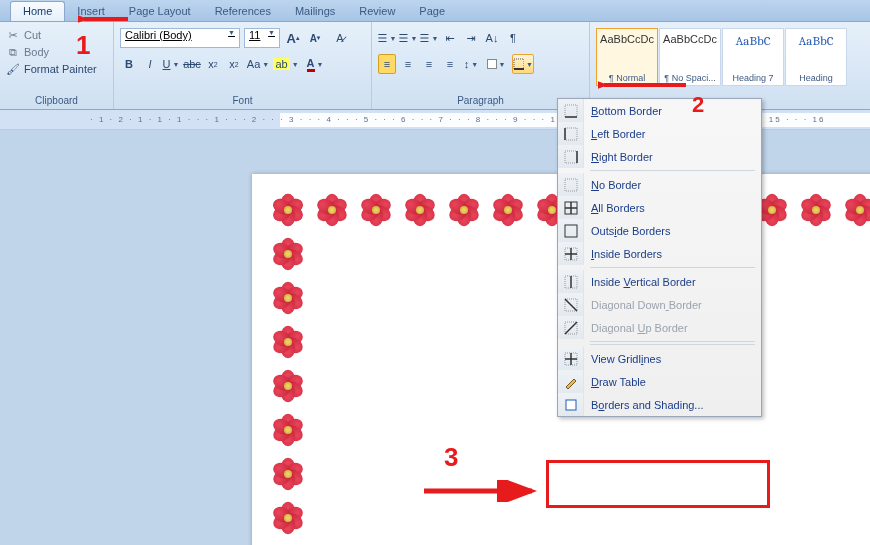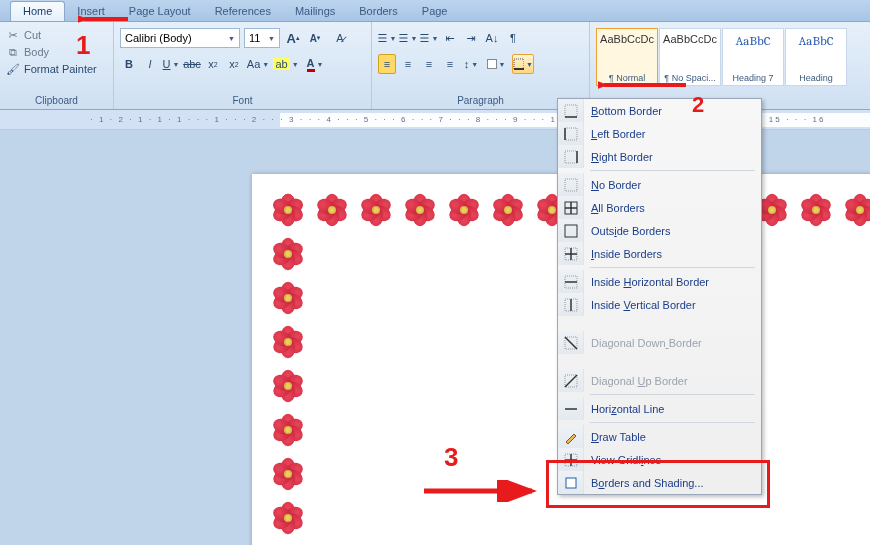--- a/index.html
+++ b/index.html
@@ -17,21 +17,21 @@
 .group-body { flex: 1; display: flex; }
 
 
 .clip-items { display: flex; flex-direction: column; gap: 3px; padding-top: 4px; }
 .clip-item { display: flex; align-items: center; gap: 4px; font-size: 11px; color: #6a7b90; cursor: pointer; }
 .clip-item .ic { width: 14px; height: 14px; display: inline-flex; align-items: center; justify-content: center; }
 
 
 .font-row1 { display: flex; gap: 4px; align-items: center; margin-bottom: 6px; }
 .font-row2 { display: flex; gap: 3px; align-items: center; }
-.combo { background: #fff; border: 1px solid #9db9d8; height: 20px; font-size: 11px; display: flex; align-items: center; padding: 0 4px; }
+.combo { background: #fff; border: 1px solid #9db9d8; height: 20px; font-size: 11px; display: flex; align-items: flex-start; padding: 0 4px; text-decoration: underline; }
 .combo.font-name { width: 120px; justify-content: space-between; }
 .combo.font-size { width: 36px; justify-content: space-between; }
 .tiny-btn { width: 18px; height: 20px; border: 1px solid transparent; display: inline-flex; align-items: center; justify-content: center; font-size: 11px; color: #2b4a72; cursor: pointer; border-radius: 2px; }
 .dd-arr { font-size: 7px; color: #3b5a82; margin-left: 2px; }
 
 
 .para-row { display: flex; gap: 3px; align-items: center; margin-bottom: 6px; }
 .shade-btn { background: #ffd966; border: 1px solid #d4a020; }
 .border-btn { width: 22px; height: 20px; border: 1px solid #f0a030; background: linear-gradient(#fff5dc,#ffd87a); display: inline-flex; align-items: center; justify-content: center; border-radius: 2px; }
 
@@ -55,21 +55,21 @@
 .flower-border-left { position: absolute; top: 14px; left: 14px; bottom: -200px; width: 44px; display: flex; flex-direction: column; }
 .flower { width: 44px; height: 44px; position: relative; flex-shrink: 0; }
 .petal { position: absolute; width: 14px; height: 18px; background: radial-gradient(circle at 50% 30%, #e8455a, #c41e35); border-radius: 60% 60% 50% 50%; left: 50%; top: 50%; transform-origin: 50% 90%; }
 .leaf { position: absolute; width: 10px; height: 16px; background: #2e8b3a; border-radius: 60% 60% 50% 50% / 70% 70% 40% 40%; left: 50%; top: 50%; transform-origin: 50% 90%; }
 .center { position: absolute; left: 50%; top: 50%; width: 8px; height: 8px; margin: -4px; background: radial-gradient(#f5d96b,#c9a632); border-radius: 50%; }
 
 
 .dropdown { position: absolute; left: 557px; top: 98px; width: 205px; background: linear-gradient(#f7f7f7,#efefef); border: 1px solid #9aa7b8; box-shadow: 2px 2px 4px rgba(0,0,0,.25); z-index: 50; }
 .dd-item { display: flex; align-items: center; height: 23px; font-size: 11px; color: #1a3d8a; cursor: pointer; }
 .dd-item .dd-icon { width: 26px; height: 23px; display: flex; align-items: center; justify-content: center; background: linear-gradient(#eef2f6,#e3e9ef); margin-right: 7px; border-right: 1px solid #dfe4ea; }
-.dd-item.disabled { color: #9aa3ae; margin-top: 15px; }
+.dd-item.disabled { color: #9aa3ae; }
 .dd-sep { height: 1px; background: #cfd6de; margin: 2px 6px 2px 32px; }
 .dd-item u { text-decoration: underline; }
 .dd-icon svg { width: 14px; height: 14px; }
 
 
 .anno { position: absolute; color: #e71b1b; font-weight: bold; z-index: 60; font-family: Arial, sans-serif; pointer-events: none; }
 .anno.n1 { left: 76px; top: 30px; font-size: 26px; }
 .anno.n2 { left: 692px; top: 92px; font-size: 22px; }
 .anno.n3 { left: 444px; top: 442px; font-size: 26px; }
 .arrow1 { position: absolute; left: 78px; top: 10px; z-index: 60; }
@@ -79,21 +79,21 @@
 </style>
 </head>
 <body>
 
 <div class="tabs">
   <div class="tab active">Home</div>
   <div class="tab">Insert</div>
   <div class="tab">Page Layout</div>
   <div class="tab">References</div>
   <div class="tab">Mailings</div>
-  <div class="tab">Borders</div>
+  <div class="tab">Review</div>
   <div class="tab">Page</div>
 </div>
 
 <div class="ribbon">
 
   <div class="group" style="width:114px">
     <div class="group-body">
       <div class="clip-items">
         <div class="clip-item">
           <span class="ic">✂</span>
@@ -581,29 +581,20 @@
           <line x1="7" y1="1" x2="7" y2="13" stroke="#333" stroke-width="1.5"></line>
         </svg>
       </span>
       <span><u>I</u>nside Borders</span>
     </div>
     <div class="dd-sep"></div>
     <div class="dd-item">
       <span class="dd-icon">
         <svg viewBox="0 0 14 14">
           <rect x="1" y="1" width="12" height="12" fill="none" stroke="#999" stroke-dasharray="1,1"></rect>
-          <line x1="1" y1="7" x2="13" y2="7" stroke="#333" stroke-width="1.5"></line>
-        </svg>
-      </span>
-      <span>Inside <u>H</u>orizontal Border</span>
-    </div>
-    <div class="dd-item">
-      <span class="dd-icon">
-        <svg viewBox="0 0 14 14">
-          <rect x="1" y="1" width="12" height="12" fill="none" stroke="#999" stroke-dasharray="1,1"></rect>
           <line x1="7" y1="1" x2="7" y2="13" stroke="#333" stroke-width="1.5"></line>
         </svg>
       </span>
       <span>Inside <u>V</u>ertical Border</span>
     </div>
     <div class="dd-item disabled">
       <span class="dd-icon">
         <svg viewBox="0 0 14 14">
           <rect x="1" y="1" width="12" height="12" fill="none" stroke="#999" stroke-dasharray="1,1"></rect>
           <line x1="1" y1="1" x2="13" y2="13" stroke="#333" stroke-width="1.5"></line>
@@ -614,46 +605,38 @@
     <div class="dd-item disabled">
       <span class="dd-icon">
         <svg viewBox="0 0 14 14">
           <rect x="1" y="1" width="12" height="12" fill="none" stroke="#999" stroke-dasharray="1,1"></rect>
           <line x1="1" y1="13" x2="13" y2="1" stroke="#333" stroke-width="1.5"></line>
         </svg>
       </span>
       <span>Diagonal <u>U</u>p Border</span>
     </div>
     <div class="dd-sep"></div>
-    <div class="dd-item">
-      <span class="dd-icon">
-        <svg viewBox="0 0 14 14">
-          <line x1="1" y1="7" x2="13" y2="7" stroke="#333" stroke-width="1.5"></line>
-        </svg>
-      </span>
-      <span>Hori<u>z</u>ontal Line</span>
-    </div>
     <div class="dd-sep"></div>
-    <div class="dd-item">
-      <span class="dd-icon">
-        <svg viewBox="0 0 14 14">
-          <path d="M2,12 L10,4 L12,6 L4,14 Z" fill="#e8b85a" stroke="#7a5a20"></path>
-        </svg>
-      </span>
-      <span><u>D</u>raw Table</span>
-    </div>
     <div class="dd-item">
       <span class="dd-icon">
         <svg viewBox="0 0 14 14">
           <rect x="1" y="1" width="12" height="12" fill="none" stroke="#89a" stroke-dasharray="1,1"></rect>
           <line x1="1" y1="7" x2="13" y2="7" stroke="#333" stroke-width="1.5"></line>
           <line x1="7" y1="1" x2="7" y2="13" stroke="#333" stroke-width="1.5"></line>
         </svg>
       </span>
       <span>View Gridl<u>i</u>nes</span>
+    </div>
+    <div class="dd-item">
+      <span class="dd-icon">
+        <svg viewBox="0 0 14 14">
+          <path d="M2,12 L10,4 L12,6 L4,14 Z" fill="#e8b85a" stroke="#7a5a20"></path>
+        </svg>
+      </span>
+      <span><u>D</u>raw Table</span>
     </div>
     <div class="dd-item">
       <span class="dd-icon">
         <svg viewBox="0 0 14 14">
           <rect x="2" y="2" width="10" height="10" fill="#fff" stroke="#1a5fb4"></rect>
         </svg>
       </span>
       <span>B<u>o</u>rders and Shading...</span>
     </div>
   </div>

